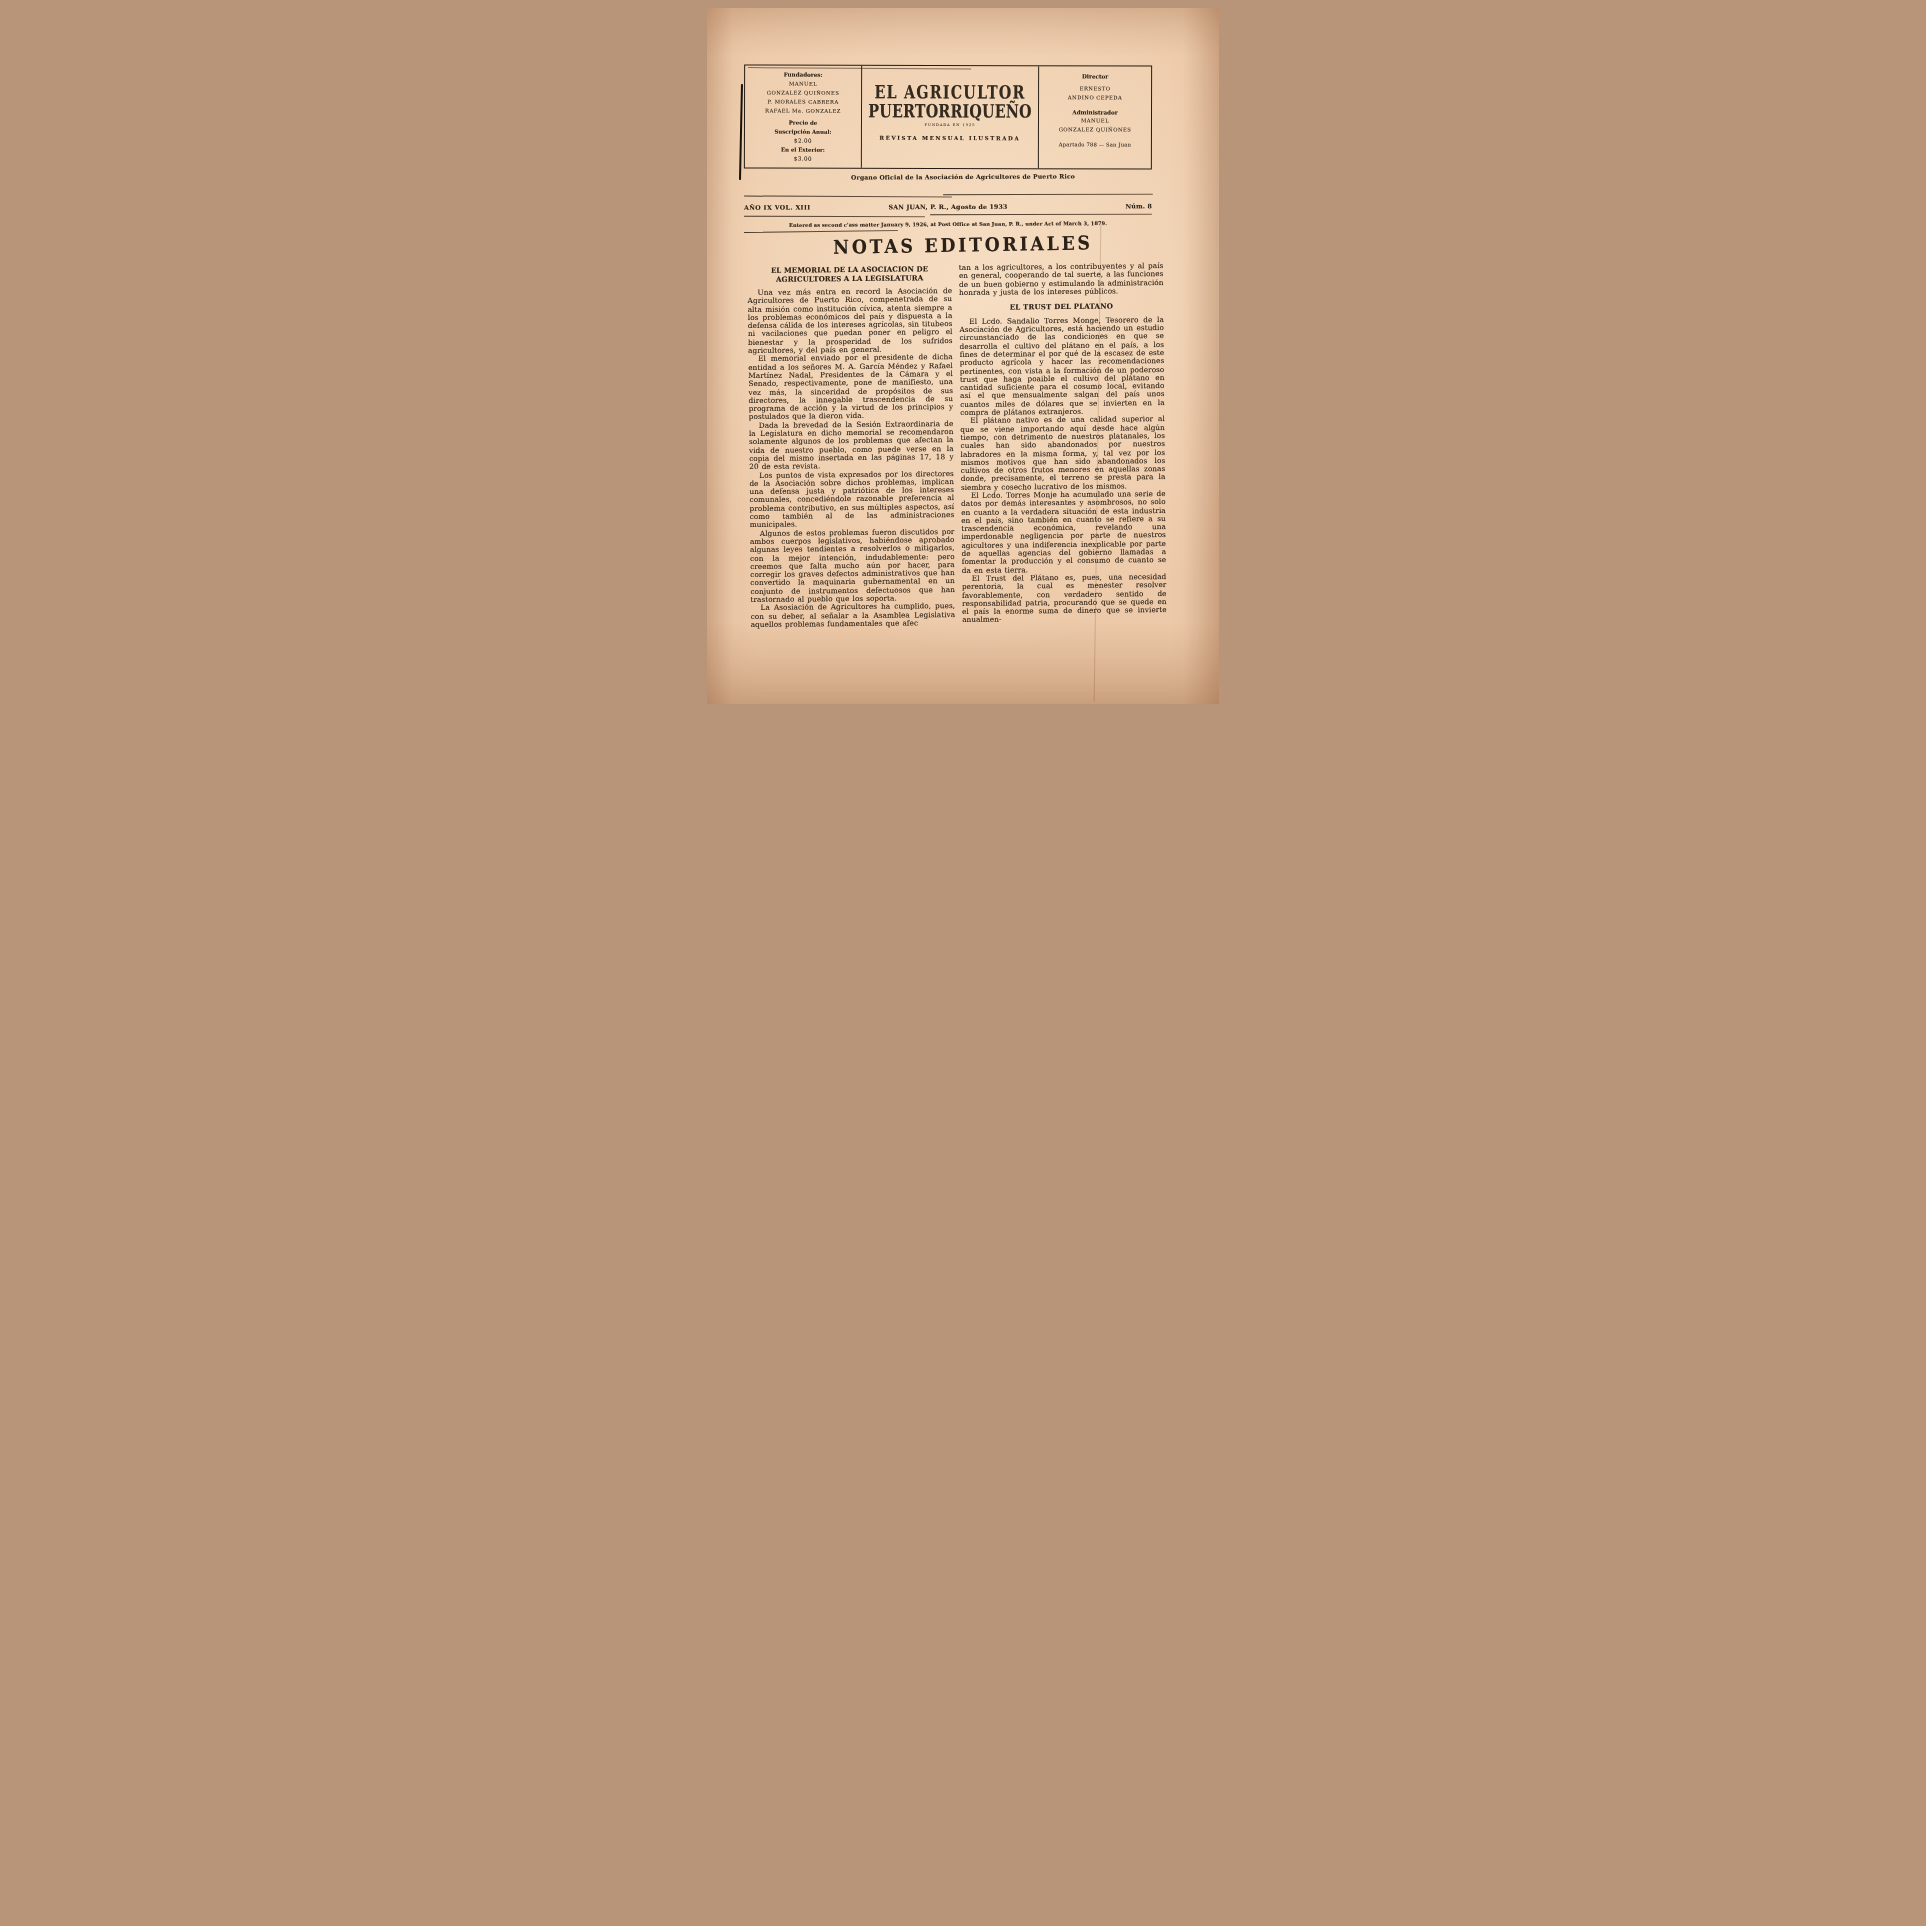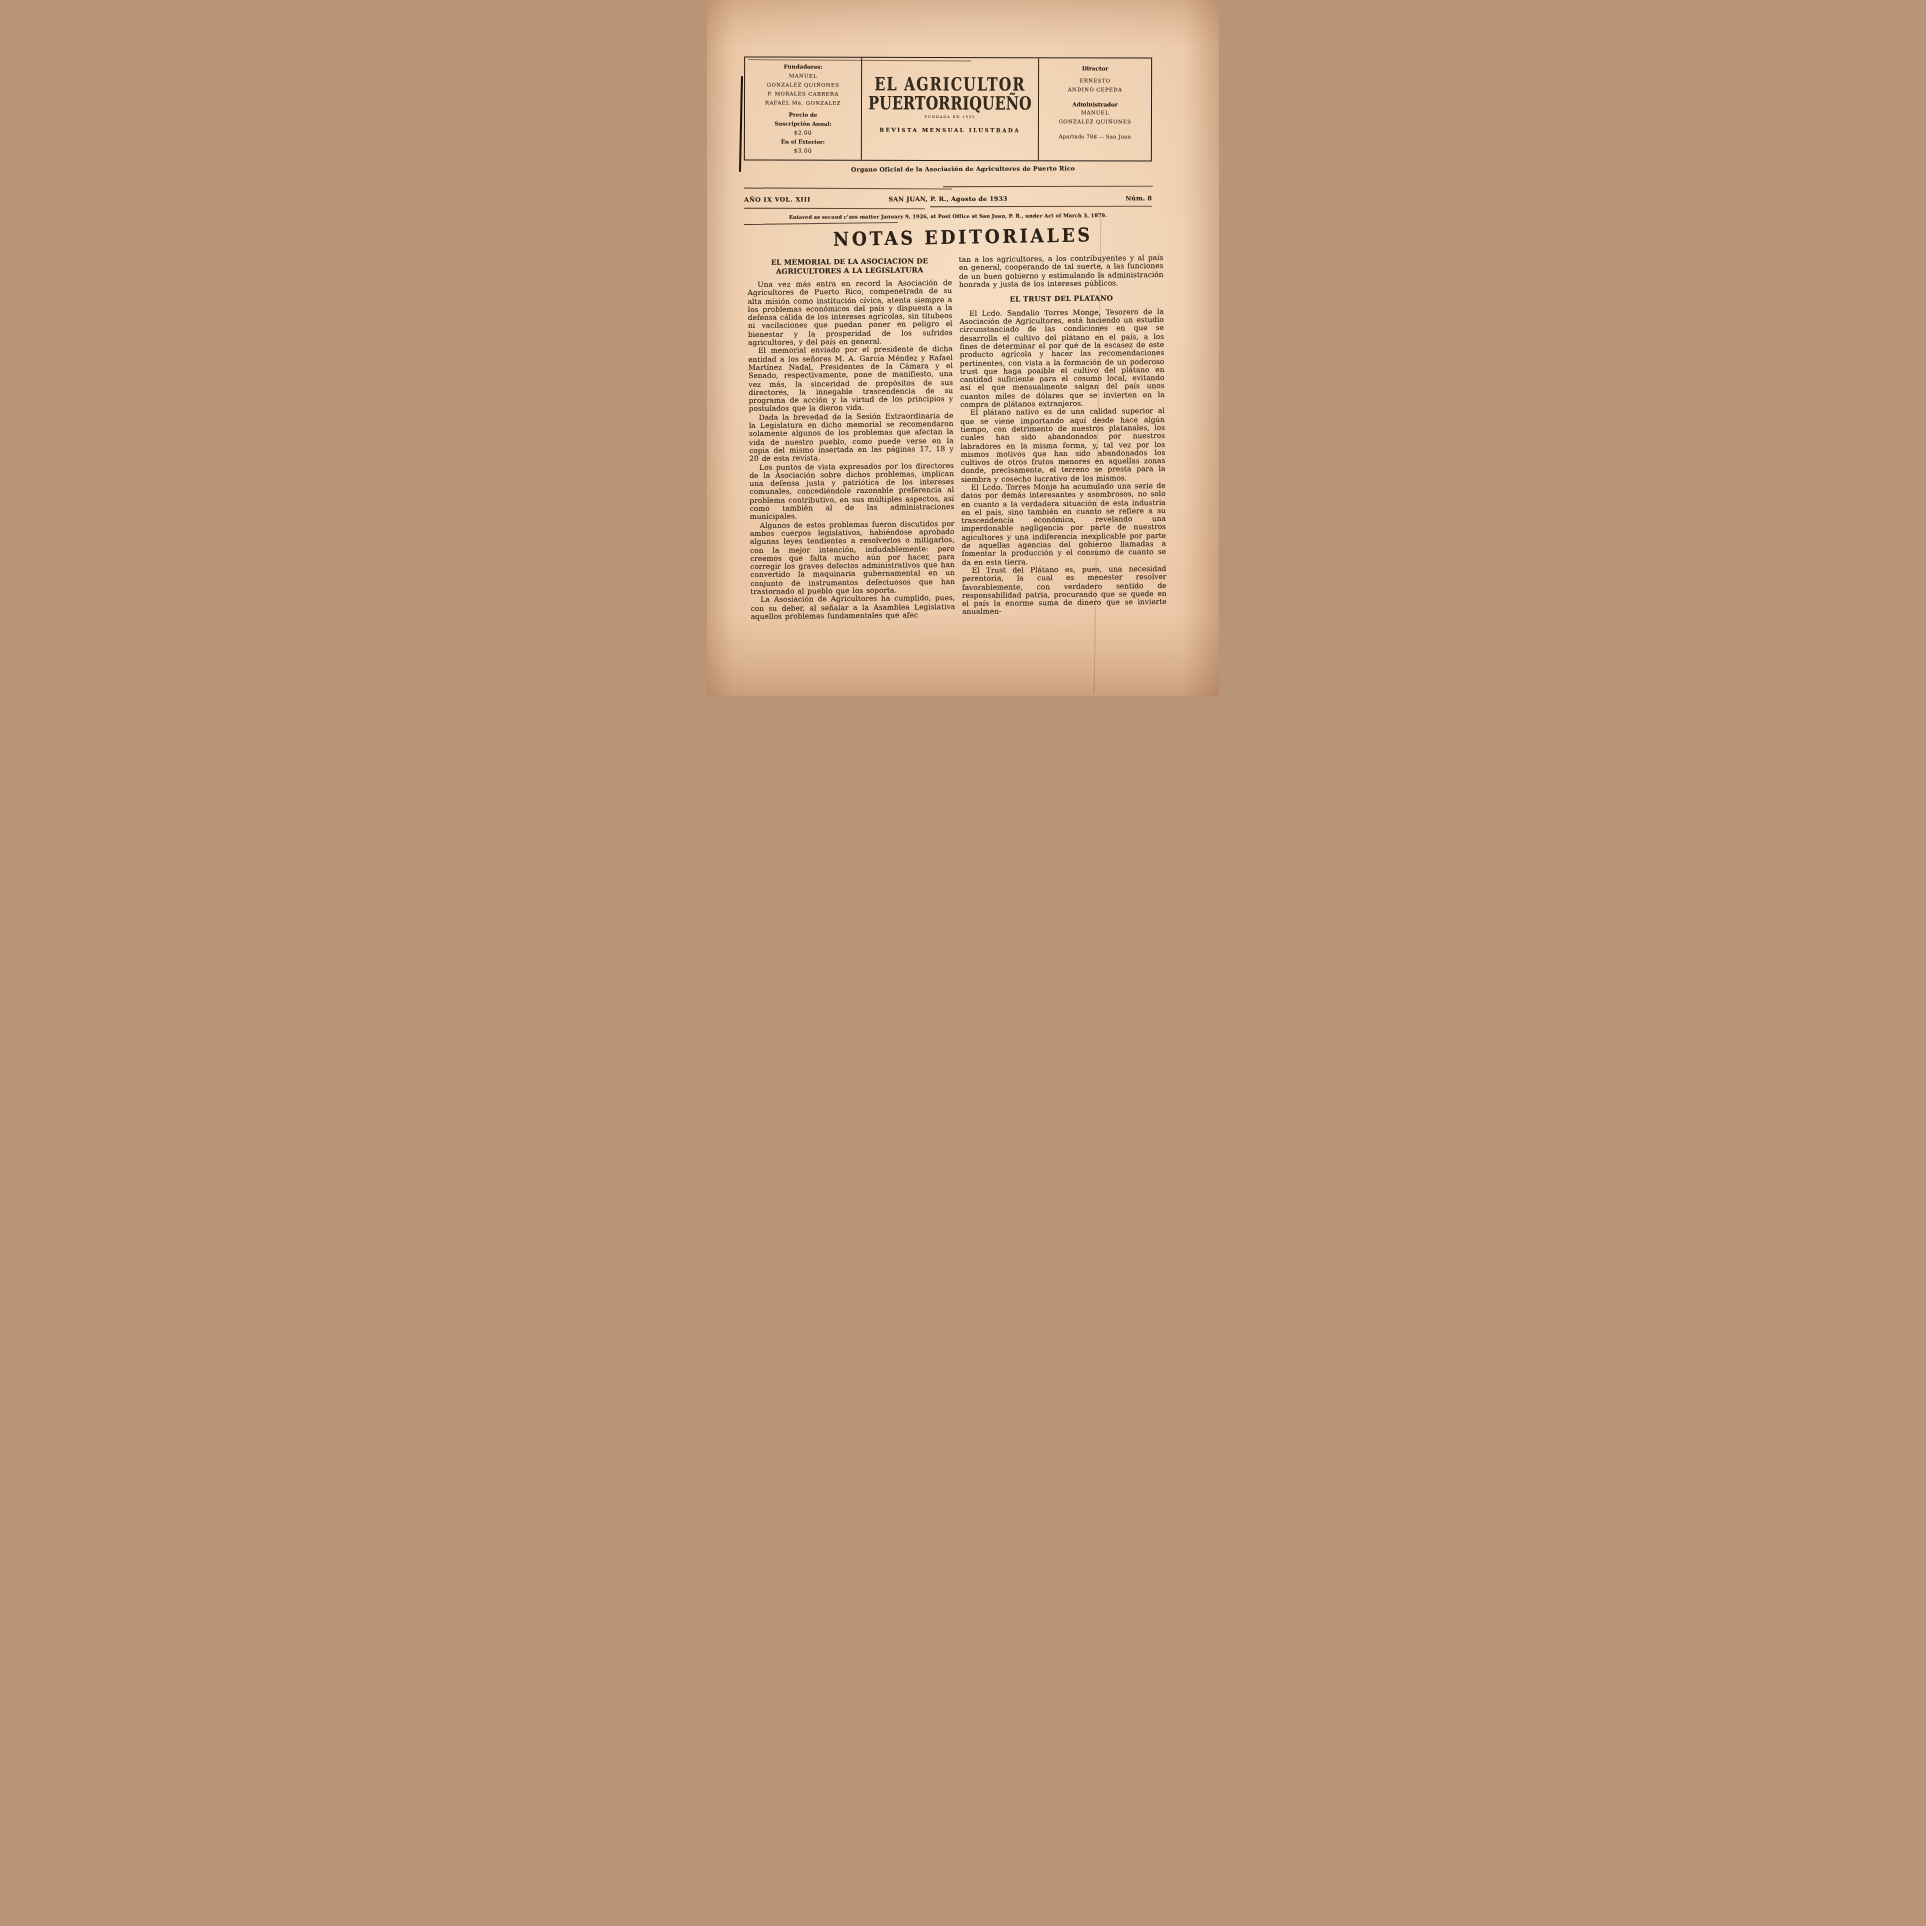--- a/index.html
+++ b/index.html
@@ -1,19 +1,19 @@
 <!DOCTYPE html>
 <html lang="es" style="font-size:6.2px"><head>
 <meta charset="utf-8">
 <style>
   html,body{margin:0;padding:0;background:#b89478;}
   .page{
     position:relative;
     width:512px;height:696px;
-    margin:0 auto;
+    margin:8px auto;
     overflow:hidden;
     font-family:"DejaVu Serif","Liberation Serif",serif;
     color:#2e2318;
     background-color:#ecc9a8;
     background-image:
       radial-gradient(ellipse 115% 85% at 53% 40%, rgba(255,240,218,0.55), rgba(255,240,218,0) 62%),
       linear-gradient(90deg, rgba(140,82,45,0.20) 0%, rgba(140,82,45,0) 5%, rgba(140,82,45,0) 93%, rgba(140,82,45,0.24) 100%),
       linear-gradient(180deg, rgba(140,82,45,0.14) 0%, rgba(140,82,45,0) 7%, rgba(140,82,45,0) 88%, rgba(140,82,45,0.26) 100%);
     box-shadow: inset 0 0 46px rgba(120,66,32,0.22);
   }

